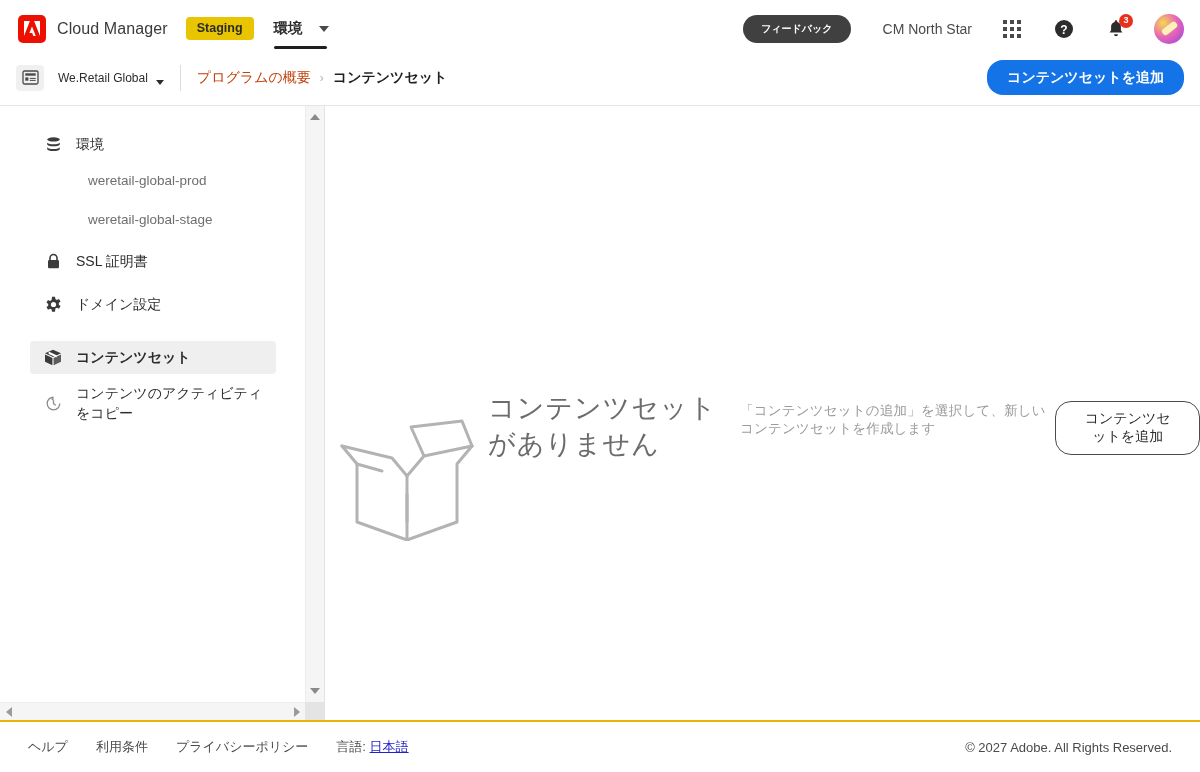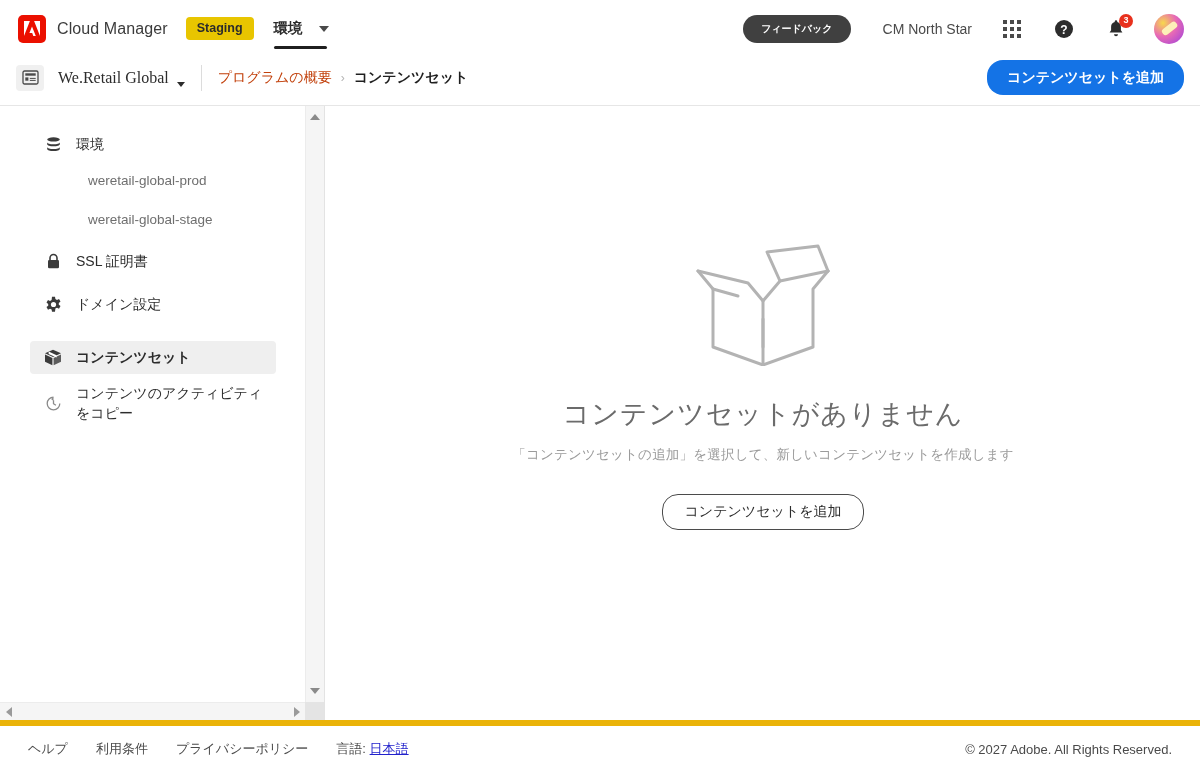--- a/index.html
+++ b/index.html
@@ -133,24 +133,23 @@
     padding-left: 16px; padding-right: 16px;
   }
   .prog-icon {
     width: 28px; height: 26px;
     background: #f0f0f0;
     border-radius: 4px;
     display: flex; align-items: center; justify-content: center;
   }
   .prog-name {
     margin-left: 14px;
-    font-size: 16px; color: #2c2c2c;
+    font-size: 12px; color: #2c2c2c;
     display: flex; align-items: flex-end; gap: 8px;
     cursor: pointer;
-    font-family: Liberation Serif, serif;
   }
   .prog-name .chev-down { border-top-color: #2c2c2c; border-left-width:4px; border-right-width:4px; border-top-width:5px; }
   .crumb-sep-line {
     width: 1px; height: 26px; background: #dcdcdc;
     margin-left: 16px; margin-right: 16px;
   }
   .crumb-link { font-size: 14px; color: #c2410c; cursor: pointer; }
   .crumb-arrow { margin: 0 9px; font-size: 12px; color: #b5b5b5; }
   .crumb-current { font-size: 14px; color: #1f1f1f; font-weight: bold; }
   .add-btn-top {
@@ -234,21 +233,21 @@
   .corner-box {
     position: absolute; right: 0; bottom: 0;
     width: 19px; height: 18px; background: #e4e4e4;
   }
 
   
   .content {
     position: absolute; top: 0; left: 326px;
     width: 874px; height: 614px;
     background: #ffffff;
-    display: flex; flex-direction: column;
+    display: flex; flex-direction: row;
     align-items: center;
   }
   .box-art { margin-top: 138px; }
   .empty-title {
     margin-top: 26px;
     font-size: 27px; color: #6b6b6b;
     font-weight: normal;
     letter-spacing: 1px;
   }
   .empty-sub {
@@ -265,21 +264,21 @@
     padding: 8px 22px;
     cursor: pointer;
     font-family: inherit;
   }
 
   
   .footer {
     position: absolute; bottom: 0; left: 0;
     width: 1200px; height: 52px;
     background: #ffffff;
-    border-top: 6px solid #eab308;
+    border-top: 2px solid #eab308;
     display: flex; align-items: center;
     padding: 1px 28px;
   }
   .footer-link {
     font-size: 13px; color: #4a4a4a;
     margin-right: 28px; cursor: pointer; text-decoration: none;
   }
   .footer-lang { font-size: 13px; color: #4a4a4a; }
   .footer-lang a { color: #2222cc; text-decoration: underline; cursor: pointer; }
   .footer-copy {

